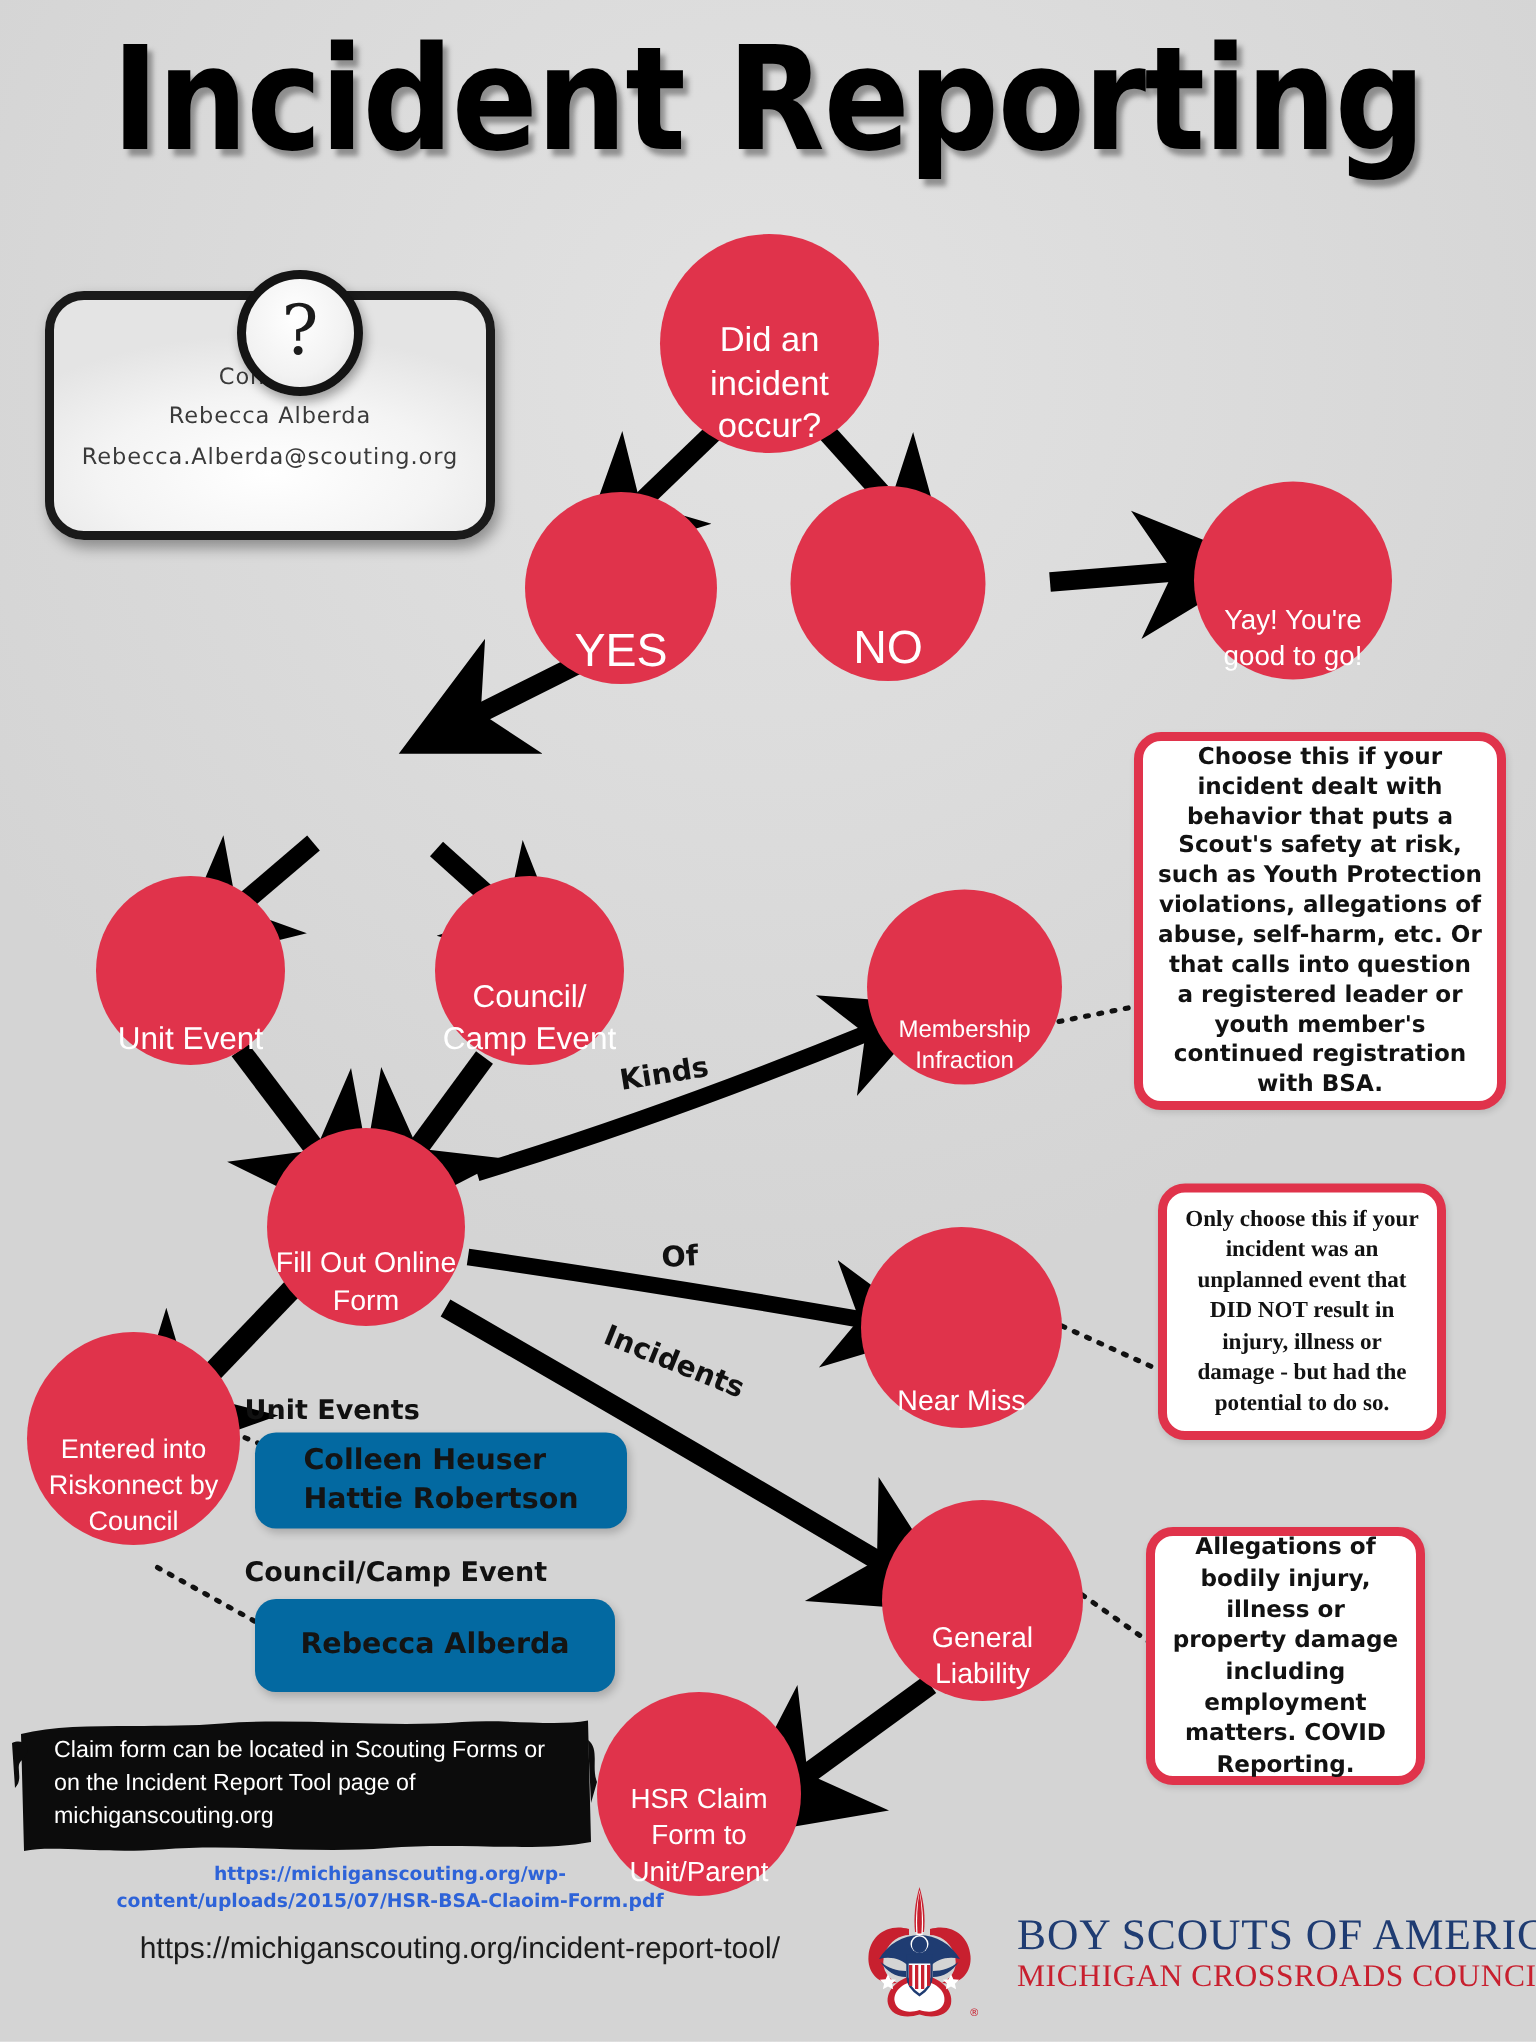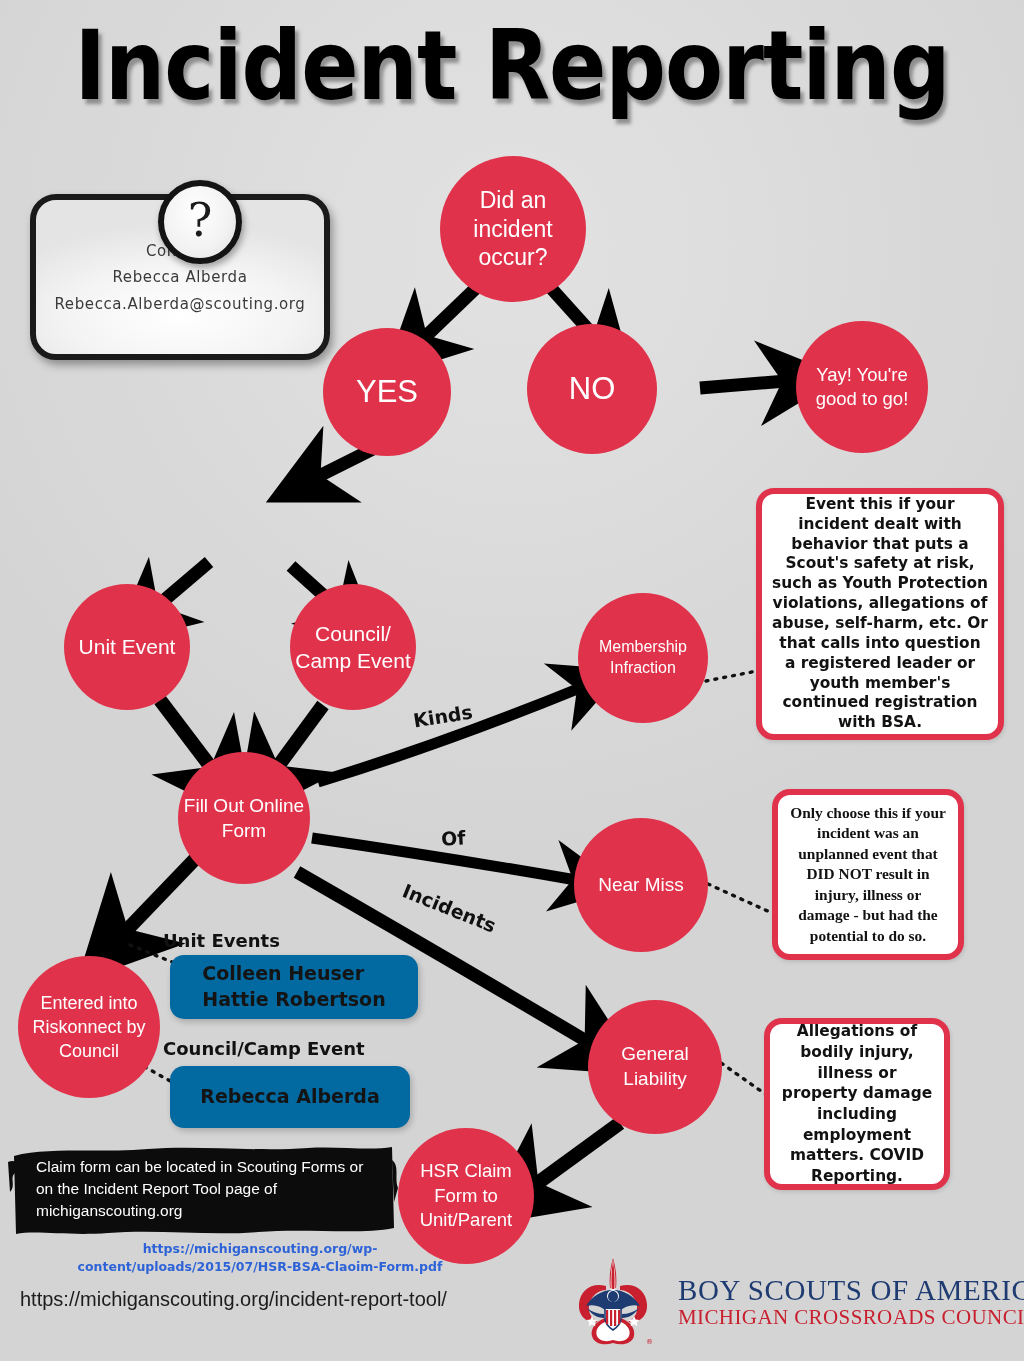--- a/index.html
+++ b/index.html
@@ -55,21 +55,21 @@
   }
   .q-bubble span {
     font-family:"DejaVu Serif", serif; font-size:46px; color:#1b1b1b;
     line-height:1; margin-top:-4px; font-weight:400;
   }
 
   
   .node {
     position:absolute; border-radius:50%;
     background:#E0334B;
-    color:#fff; display:flex; align-items:center; justify-content:center;
+    color:#fff; display:flex; align-items:flex-end; justify-content:center;
     text-align:center; z-index:3;
     font-family:"Liberation Sans", sans-serif;
     padding:4px;
   }
   .node span { display:block; width:100%; }
 
   
   .callout {
     position:absolute; background:#ffffff;
     border:6px solid #E0334B; border-radius:18px;
@@ -111,21 +111,21 @@
     font-family:"DejaVu Sans", sans-serif; font-size:19px;
   }
 
   
   .link-pdf {
     position:absolute; left:50px; top:1240px; width:420px; text-align:center;
     color:#2E63D8; font-weight:bold; font-size:12.5px; line-height:1.45;
     font-family:"DejaVu Sans", sans-serif; z-index:5;
   }
   .link-tool {
-    position:absolute; left:20px; top:1288px; width:500px; text-align:left;
+    position:absolute; left:20px; top:1288px; width:500px; text-align:right;
     color:#1c1c1c; font-size:20px; font-family:"Liberation Sans", sans-serif; z-index:5;
   }
 
   
   .logo { position:absolute; left:570px; top:1252px; width:420px; height:100px; z-index:5; display:flex; align-items:center; }
   .logo-emblem { width:86px; height:92px; flex:0 0 86px; }
   .logo-rule { width:3px; height:66px; background:#1F3C72; margin:0 16px 0 6px; }
   .logo-words { display:flex; flex-direction:column; justify-content:center; }
   .logo-l1 {
     font-family:"Liberation Serif", serif; color:#1F3C72;
@@ -195,21 +195,21 @@
     <path d="M708,884 L772,913" stroke="#111" stroke-width="3.4" fill="none" stroke-dasharray="2 7" stroke-linecap="round"></path>
     <path d="M714,1058 L768,1096" stroke="#111" stroke-width="3.4" fill="none" stroke-dasharray="2 7" stroke-linecap="round"></path>
     <path d="M130,945 L172,962" stroke="#111" stroke-width="3.4" fill="none" stroke-dasharray="2 7" stroke-linecap="round"></path>
     <path d="M105,1045 L172,1082" stroke="#111" stroke-width="3.4" fill="none" stroke-dasharray="2 7" stroke-linecap="round"></path>
   </svg>
 
   <div class="node" style="left:440px; top:156px; width:146px; height:146px; font-size:23px; line-height:1.24;">
     <span>Did an incident occur?</span>
   </div>
 
-  <div class="node" style="left:323px; top:328px; width:128px; height:128px; font-size:31px;">
+  <div class="node" style="left:350px; top:328px; width:128px; height:128px; font-size:31px;">
     <span>YES</span>
   </div>
 
   <div class="node" style="left:527px; top:324px; width:130px; height:130px; font-size:31px;">
     <span>NO</span>
   </div>
 
   <div class="node" style="left:796px; top:321px; width:132px; height:132px; font-size:18.5px; line-height:1.3;">
     <span>Yay! You're good to go!</span>
   </div>
@@ -232,34 +232,34 @@
   </div>
 
   <div class="node" style="left:574px; top:818px; width:134px; height:134px; font-size:19px; line-height:1.3;">
     <span>Near Miss</span>
   </div>
 
   <div class="node" style="left:588px; top:1000px; width:134px; height:134px; font-size:19px; line-height:1.3;">
     <span>General Liability</span>
   </div>
 
-  <div class="node" style="left:18px; top:956px; width:142px; height:142px; font-size:18px; line-height:1.34;">
+  <div class="node" style="left:18px; top:888px; width:142px; height:142px; font-size:18px; line-height:1.34;">
     <span>Entered into Riskonnect by Council</span>
   </div>
 
   <div class="node" style="left:398px; top:1128px; width:136px; height:136px; font-size:18.5px; line-height:1.32;">
     <span>HSR Claim Form to Unit/Parent</span>
   </div>
 
   <div class="edge-label" style="left:413px; top:705px; transform:rotate(-9deg);">Kinds</div>
   <div class="edge-label" style="left:441px; top:827px; transform:rotate(-3deg);">Of</div>
   <div class="edge-label" style="left:400px; top:897px; transform:rotate(22deg);">Incidents</div>
 
   <div class="callout" style="left:756px; top:488px; width:248px; height:252px; font-size:15.4px; line-height:1.29;">
-    <span>Event this if your incident dealt with behavior that puts a Scout's safety at risk, such as Youth Protection violations, allegations of abuse, self-harm, etc. Or that calls into question a registered leader or youth member's continued registration with BSA.</span>
+    <span>Choose this if your incident dealt with behavior that puts a Scout's safety at risk, such as Youth Protection violations, allegations of abuse, self-harm, etc. Or that calls into question a registered leader or youth member's continued registration with BSA.</span>
   </div>
 
   <div class="callout" style="left:772px; top:789px; width:192px; height:171px; font-size:15.4px; line-height:1.33;font-family:Liberation Serif, serif;">
     <span>Only choose this if your incident was an unplanned event that DID NOT result in injury, illness or damage - but had the potential to do so.</span>
   </div>
 
   <div class="callout" style="left:764px; top:1018px; width:186px; height:172px; font-size:15.4px; line-height:1.34;">
     <span>Allegations of bodily injury, illness or property damage including employment matters. COVID Reporting.</span>
   </div>
 

